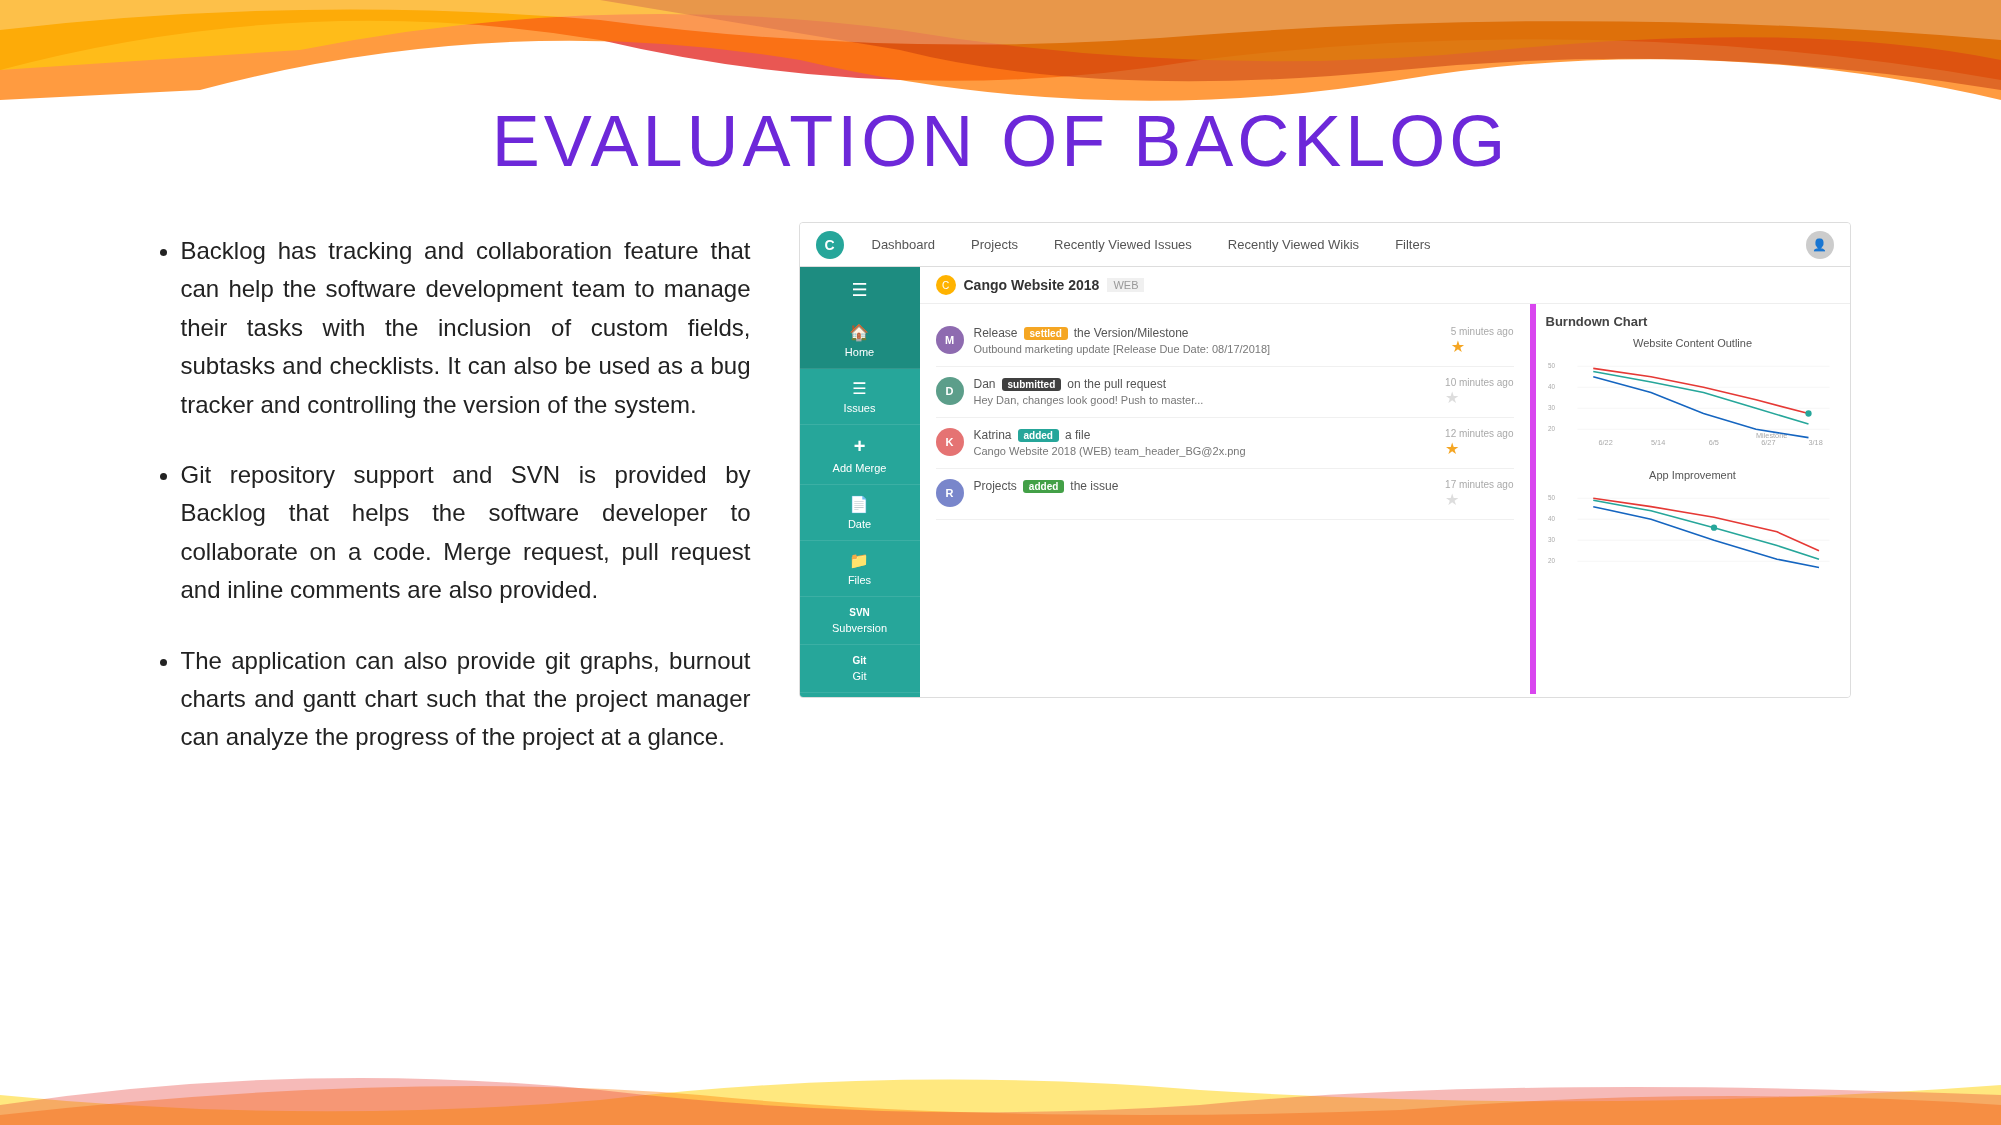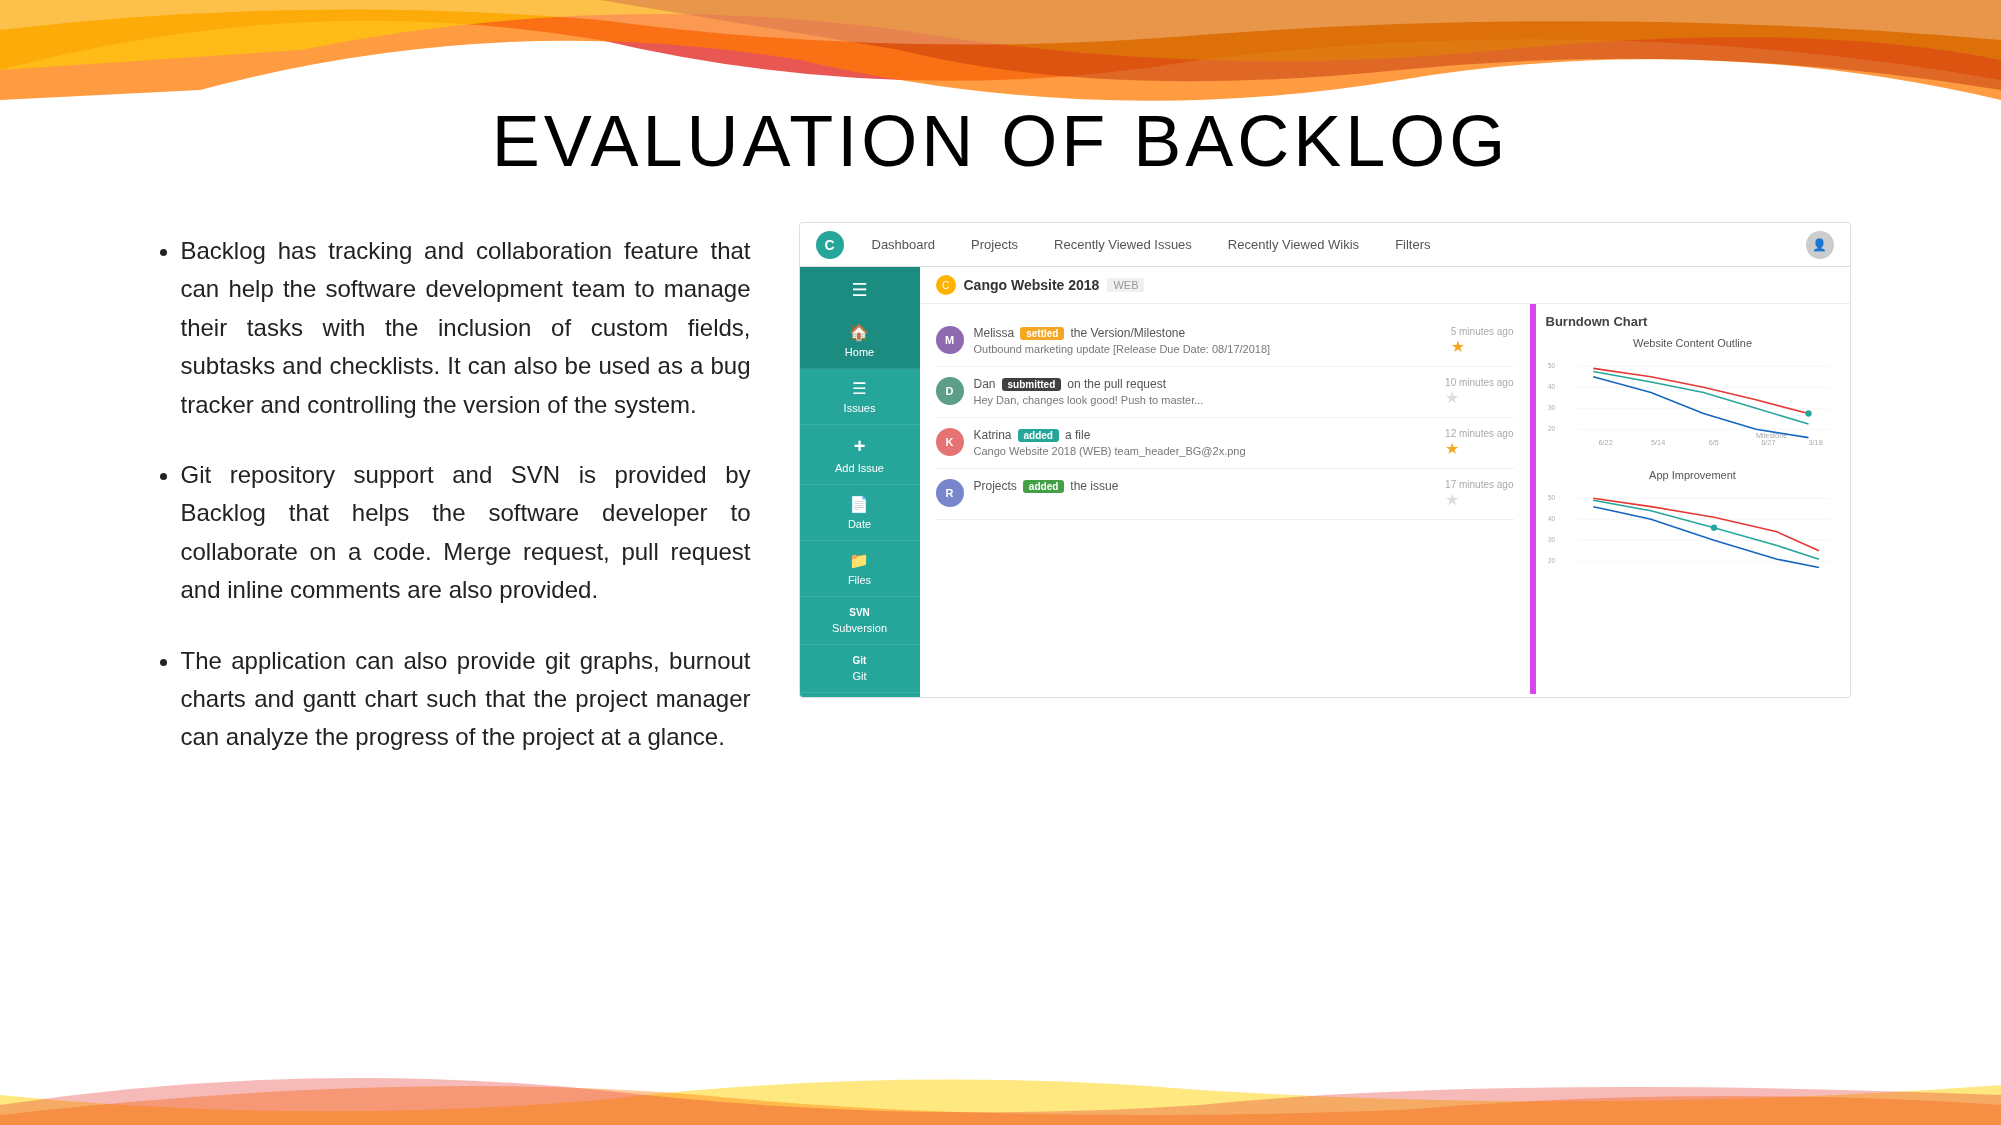--- a/index.html
+++ b/index.html
@@ -31,21 +31,21 @@
       bottom: 0;
       display: flex;
       flex-direction: column;
       align-items: center;
     }
 
     .page-title {
       font-size: 72px;
       font-weight: 300;
       letter-spacing: 4px;
-      color: #000000;
+      color: #6d28d9;
       text-align: center;
       margin-bottom: 40px;
       text-transform: uppercase;
     }
 
     .two-col {
       display: flex;
       width: 1700px;
       gap: 48px;
       align-items: flex-start;
@@ -381,21 +381,21 @@
           <div class="sidebar-item active">
             <span class="icon">🏠</span>
             <span>Home</span>
           </div>
           <div class="sidebar-item">
             <span class="icon">☰</span>
             <span>Issues</span>
           </div>
           <div class="sidebar-item">
             <span class="icon" style="font-size:20px;font-weight:bold;">+</span>
-            <span>Add Issue</span>
+            <span>Add Merge</span>
           </div>
           <div class="sidebar-item">
             <span class="icon">📄</span>
             <span>Date</span>
           </div>
           <div class="sidebar-item">
             <span class="icon">📁</span>
             <span>Files</span>
           </div>
           <div class="sidebar-item">
@@ -424,21 +424,21 @@
           </div>
 
           <div class="content-area">
 
             <div class="updates-panel">
 
               <div class="update-item">
                 <div class="update-avatar" style="background:#8e6bb0;">M</div>
                 <div class="update-left">
                   <div class="update-meta">
-                    <span>Melissa</span>
+                    <span>Release</span>
                     <span class="badge badge-yellow">settled</span>
                     <span>the Version/Milestone</span>
                   </div>
                   <div class="update-text">Outbound marketing update [Release Due Date: 08/17/2018]</div>
                 </div>
                 <div class="update-right">
                   <div class="update-time">5 minutes ago</div>
                   <div class="star-icon">★</div>
                 </div>
               </div>

